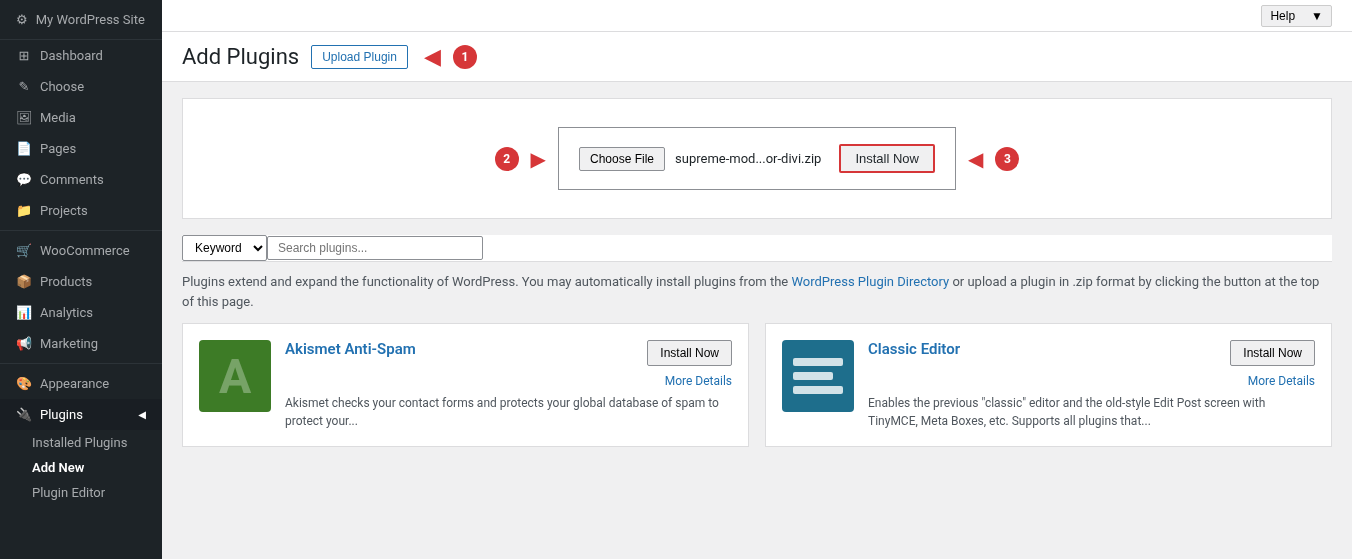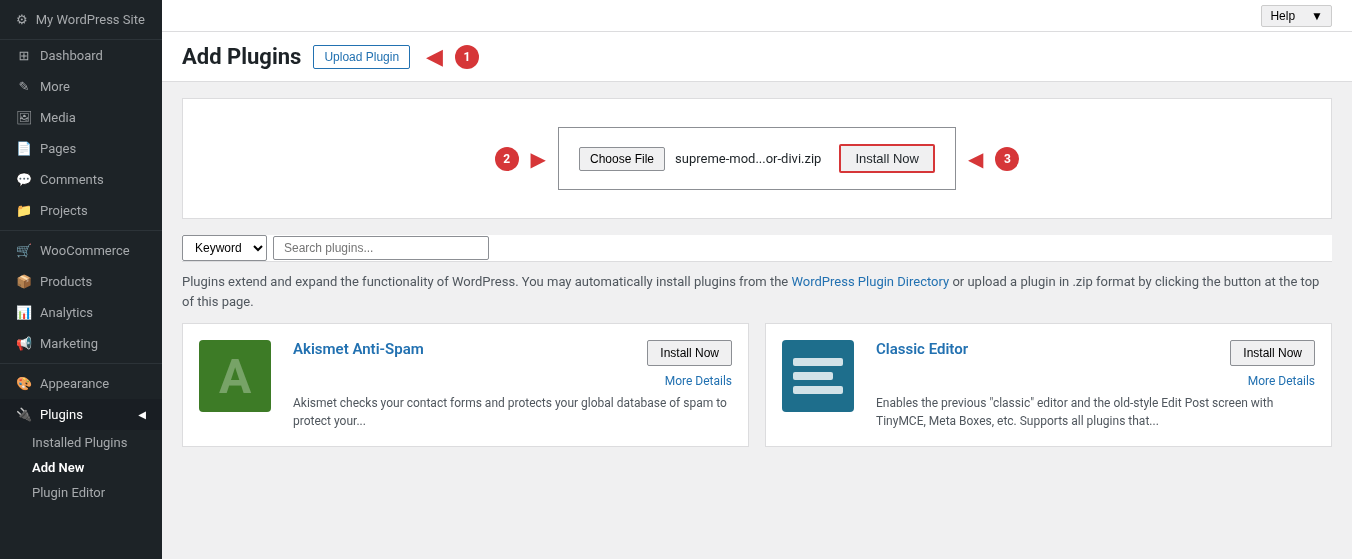--- a/index.html
+++ b/index.html
@@ -80,21 +80,21 @@
     .page-header {
       background: #fff;
       padding: 12px 20px;
       border-bottom: 1px solid #dcdcde;
       display: flex;
       align-items: center;
       gap: 12px;
     }
     .page-title {
       font-size: 22px;
-      font-weight: 700;
+      font-weight: 400;
       color: #1d2327;
     }
     .upload-plugin-btn {
       background: #fff;
       border: 1px solid #2271b1;
       color: #2271b1;
       border-radius: 2px;
       padding: 4px 10px;
       font-size: 12px;
       cursor: pointer;
@@ -177,21 +177,20 @@
       border-bottom: 3px solid transparent;
     }
     .tab-item.active {
       color: #1d2327;
       border-bottom: 3px solid #2271b1;
       font-weight: 500;
     }
     .tabs-right {
       display: flex;
       align-items: center;
-      gap: 6px;
       padding-right: 4px;
     }
     .keyword-select {
       border: 1px solid #8c8f94;
       padding: 4px 8px;
       font-size: 12px;
       border-radius: 2px;
       background: #fff;
       cursor: pointer;
     }
@@ -244,21 +243,21 @@
       font-size: 48px;
       font-weight: bold;
       color: rgba(255,255,255,0.3);
     }
     .classic-lines { display: flex; flex-direction: column; gap: 6px; padding: 10px; }
     .classic-line {
       height: 8px;
       background: rgba(255,255,255,0.8);
       border-radius: 2px;
     }
-    .plugin-info { flex: 1; margin-left: 8px; }
+    .plugin-info { flex: 1; }
     .plugin-header {
       display: flex;
       justify-content: space-between;
       align-items: flex-start;
     }
     .plugin-name {
       font-size: 15px;
       font-weight: 600;
       color: #2271b1;
     }
@@ -300,21 +299,21 @@
     <span>⚙</span>
     <span>My WordPress Site</span>
   </div>
 
   <div class="sidebar-item">
     <span class="sidebar-icon">⊞</span>
     <span>Dashboard</span>
   </div>
   <div class="sidebar-item">
     <span class="sidebar-icon">✎</span>
-    <span>More</span>
+    <span>Choose</span>
   </div>
   <div class="sidebar-item">
     <span class="sidebar-icon">🖼</span>
     <span>Media</span>
   </div>
   <div class="sidebar-item">
     <span class="sidebar-icon">📄</span>
     <span>Pages</span>
   </div>
   <div class="sidebar-item">

